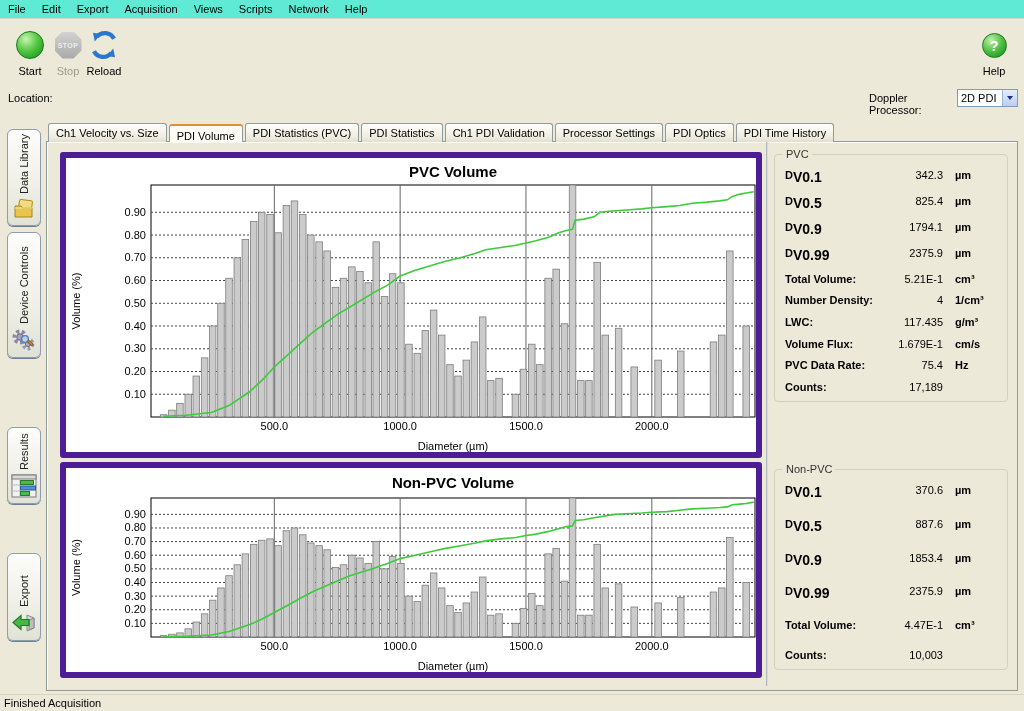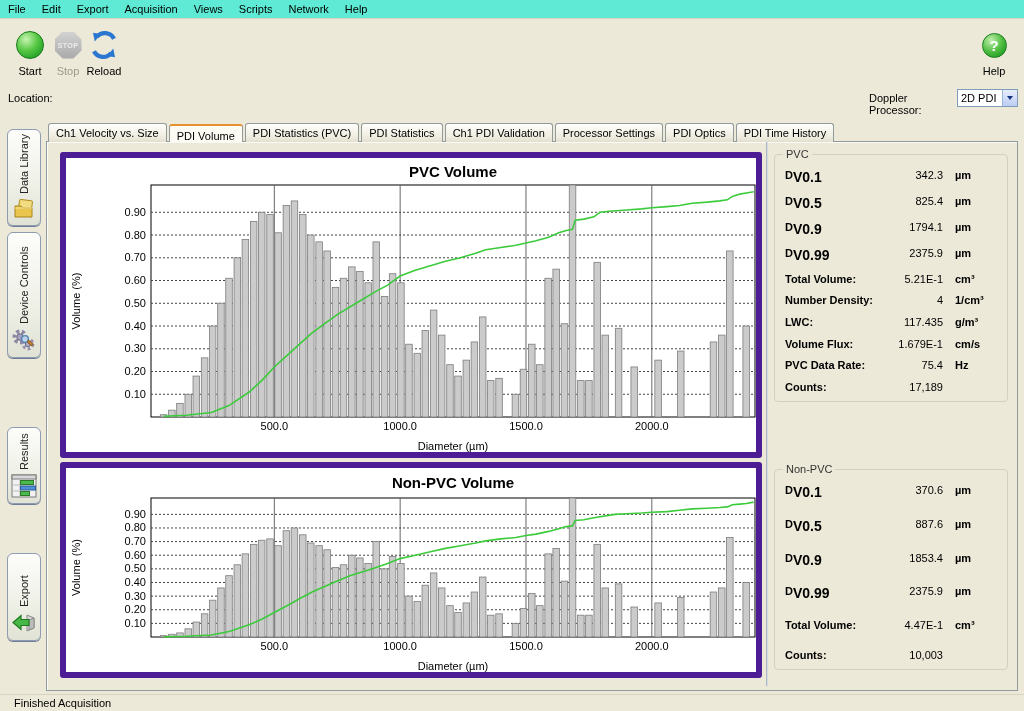--- a/index.html
+++ b/index.html
@@ -70,21 +70,21 @@
   .statcol{position:absolute;left:10px;right:8px;top:14px;bottom:8px;display:flex;
       flex-direction:column;justify-content:space-between;}
   .stat-row{display:flex;align-items:baseline;}
   .stat-row .slabel{font-weight:bold;}
   .stat-row .slabel sub{font-size:14px;font-weight:bold;}
   .stat-row .sval{margin-left:auto;text-align:right;min-width:62px;}
   .stat-row .sunit{width:44px;margin-left:12px;font-weight:bold;}
 
   
   .statusbar{position:absolute;left:0;top:694px;width:1024px;height:17px;background:#ece9d8;
-      border-top:1px solid #d8d4c4;display:flex;align-items:center;padding-left:14px;}
+      border-top:1px solid #d8d4c4;display:flex;align-items:center;padding-left:4px;}
 
   svg text{font-family:"Liberation Sans","DejaVu Sans",sans-serif;}
 </style>
 </head>
 <body>
 
 <div class="app">
 
   <div class="menubar">
       <div class="mitem">File</div>

